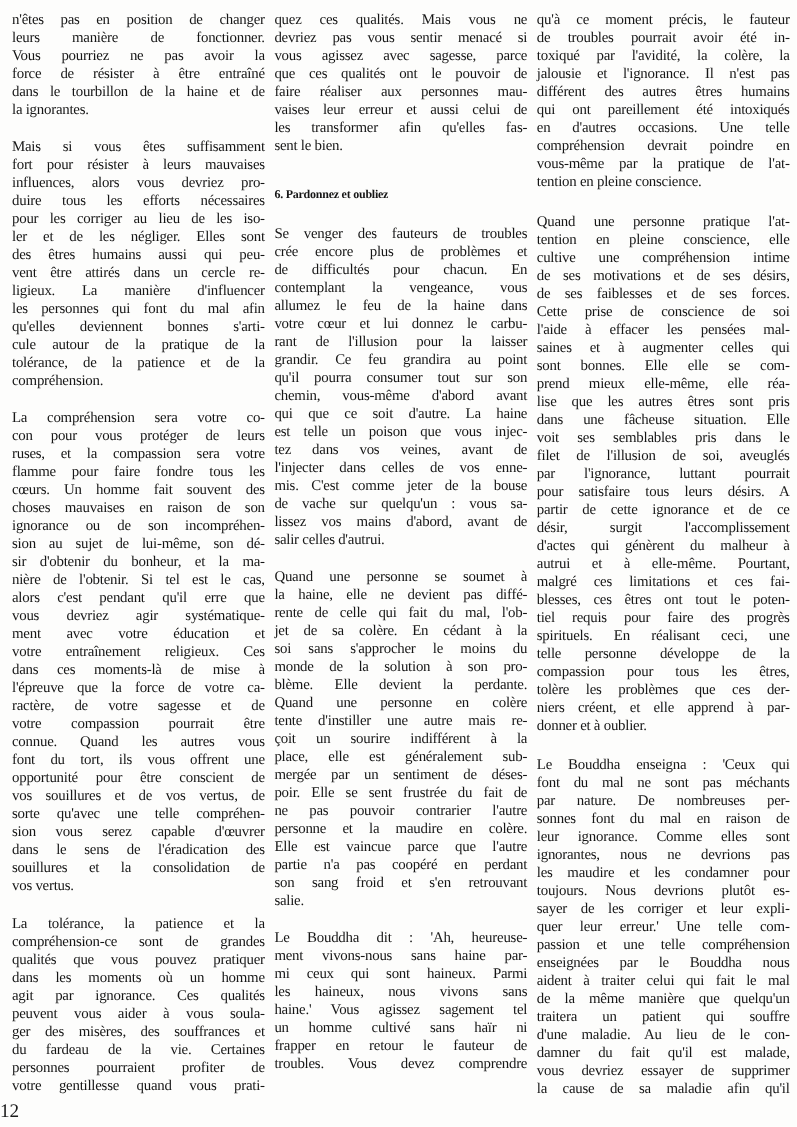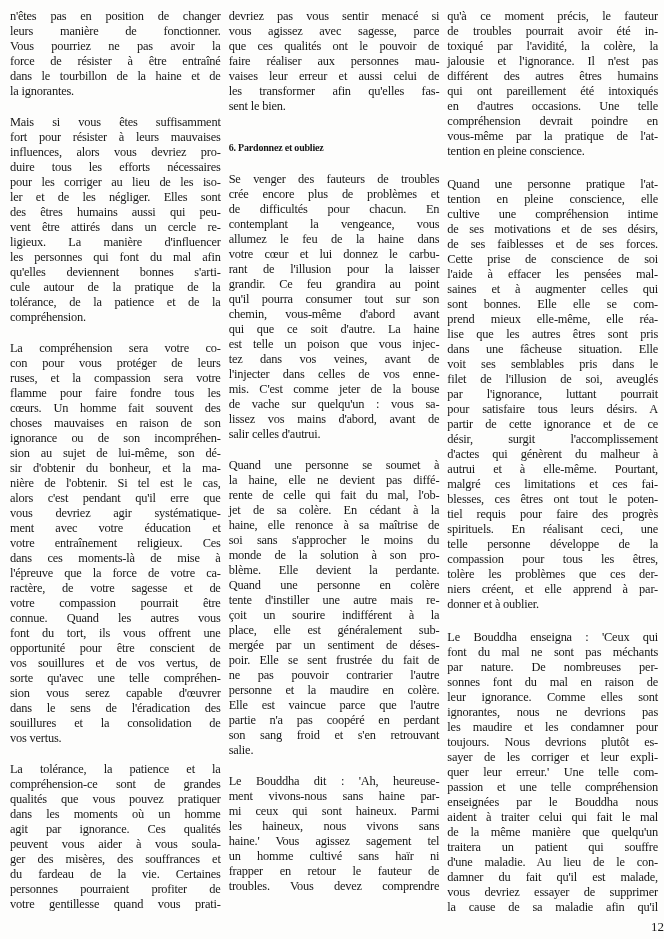--- a/index.html
+++ b/index.html
@@ -50,25 +50,24 @@
   .heading .line {
     font-weight: bold;
     font-size: 10px;
     text-align-last: left;
   }
   .page-number {
     position: absolute;
     left: 0;
     right: 0;
     bottom: 6px;
-    text-align: right;
-    font-size: 13px;
+    text-align: left;
+    font-size: 16px;
     line-height: 13px;
     color: #1a1a1a;
-    margin-left: 16px;
   }
 </style>
 </head>
 <body>
 
 <div class="page">
   <div class="columns" id="columns">
       <div class="col col-1">
         <div class="block">
           <div class="line">n'êtes pas en position de changer</div>
@@ -131,20 +130,21 @@
           <div class="line">agit par ignorance. Ces qualités</div>
           <div class="line">peuvent vous aider à vous soula-</div>
           <div class="line">ger des misères, des souffrances et</div>
           <div class="line">du fardeau de la vie. Certaines</div>
           <div class="line">personnes pourraient profiter de</div>
           <div class="line">votre gentillesse quand vous prati-</div>
         </div>
       </div>
       <div class="col col-2">
         <div class="block">
+          <div class="line">quez ces qualités. Mais vous ne</div>
           <div class="line">devriez pas vous sentir menacé si</div>
           <div class="line">vous agissez avec sagesse, parce</div>
           <div class="line">que ces qualités ont le pouvoir de</div>
           <div class="line">faire réaliser aux personnes mau-</div>
           <div class="line">vaises leur erreur et aussi celui de</div>
           <div class="line">les transformer afin qu'elles fas-</div>
           <div class="line end">sent le bien.</div>
         </div>
         <div class="block heading">
           <div class="line end">6. Pardonnez et oubliez</div>
@@ -167,21 +167,20 @@
           <div class="line">mis. C'est comme jeter de la bouse</div>
           <div class="line">de vache sur quelqu'un : vous sa-</div>
           <div class="line">lissez vos mains d'abord, avant de</div>
           <div class="line end">salir celles d'autrui.</div>
         </div>
         <div class="block">
           <div class="line">Quand une personne se soumet à</div>
           <div class="line">la haine, elle ne devient pas diffé-</div>
           <div class="line">rente de celle qui fait du mal, l'ob-</div>
           <div class="line">jet de sa colère. En cédant à la</div>
-          <div class="line">haine, elle renonce à sa maîtrise de</div>
           <div class="line">soi sans s'approcher le moins du</div>
           <div class="line">monde de la solution à son pro-</div>
           <div class="line">blème. Elle devient la perdante.</div>
           <div class="line">Quand une personne en colère</div>
           <div class="line">tente d'instiller une autre mais re-</div>
           <div class="line">çoit un sourire indifférent à la</div>
           <div class="line">place, elle est généralement sub-</div>
           <div class="line">mergée par un sentiment de déses-</div>
           <div class="line">poir. Elle se sent frustrée du fait de</div>
           <div class="line">ne pas pouvoir contrarier l'autre</div>

